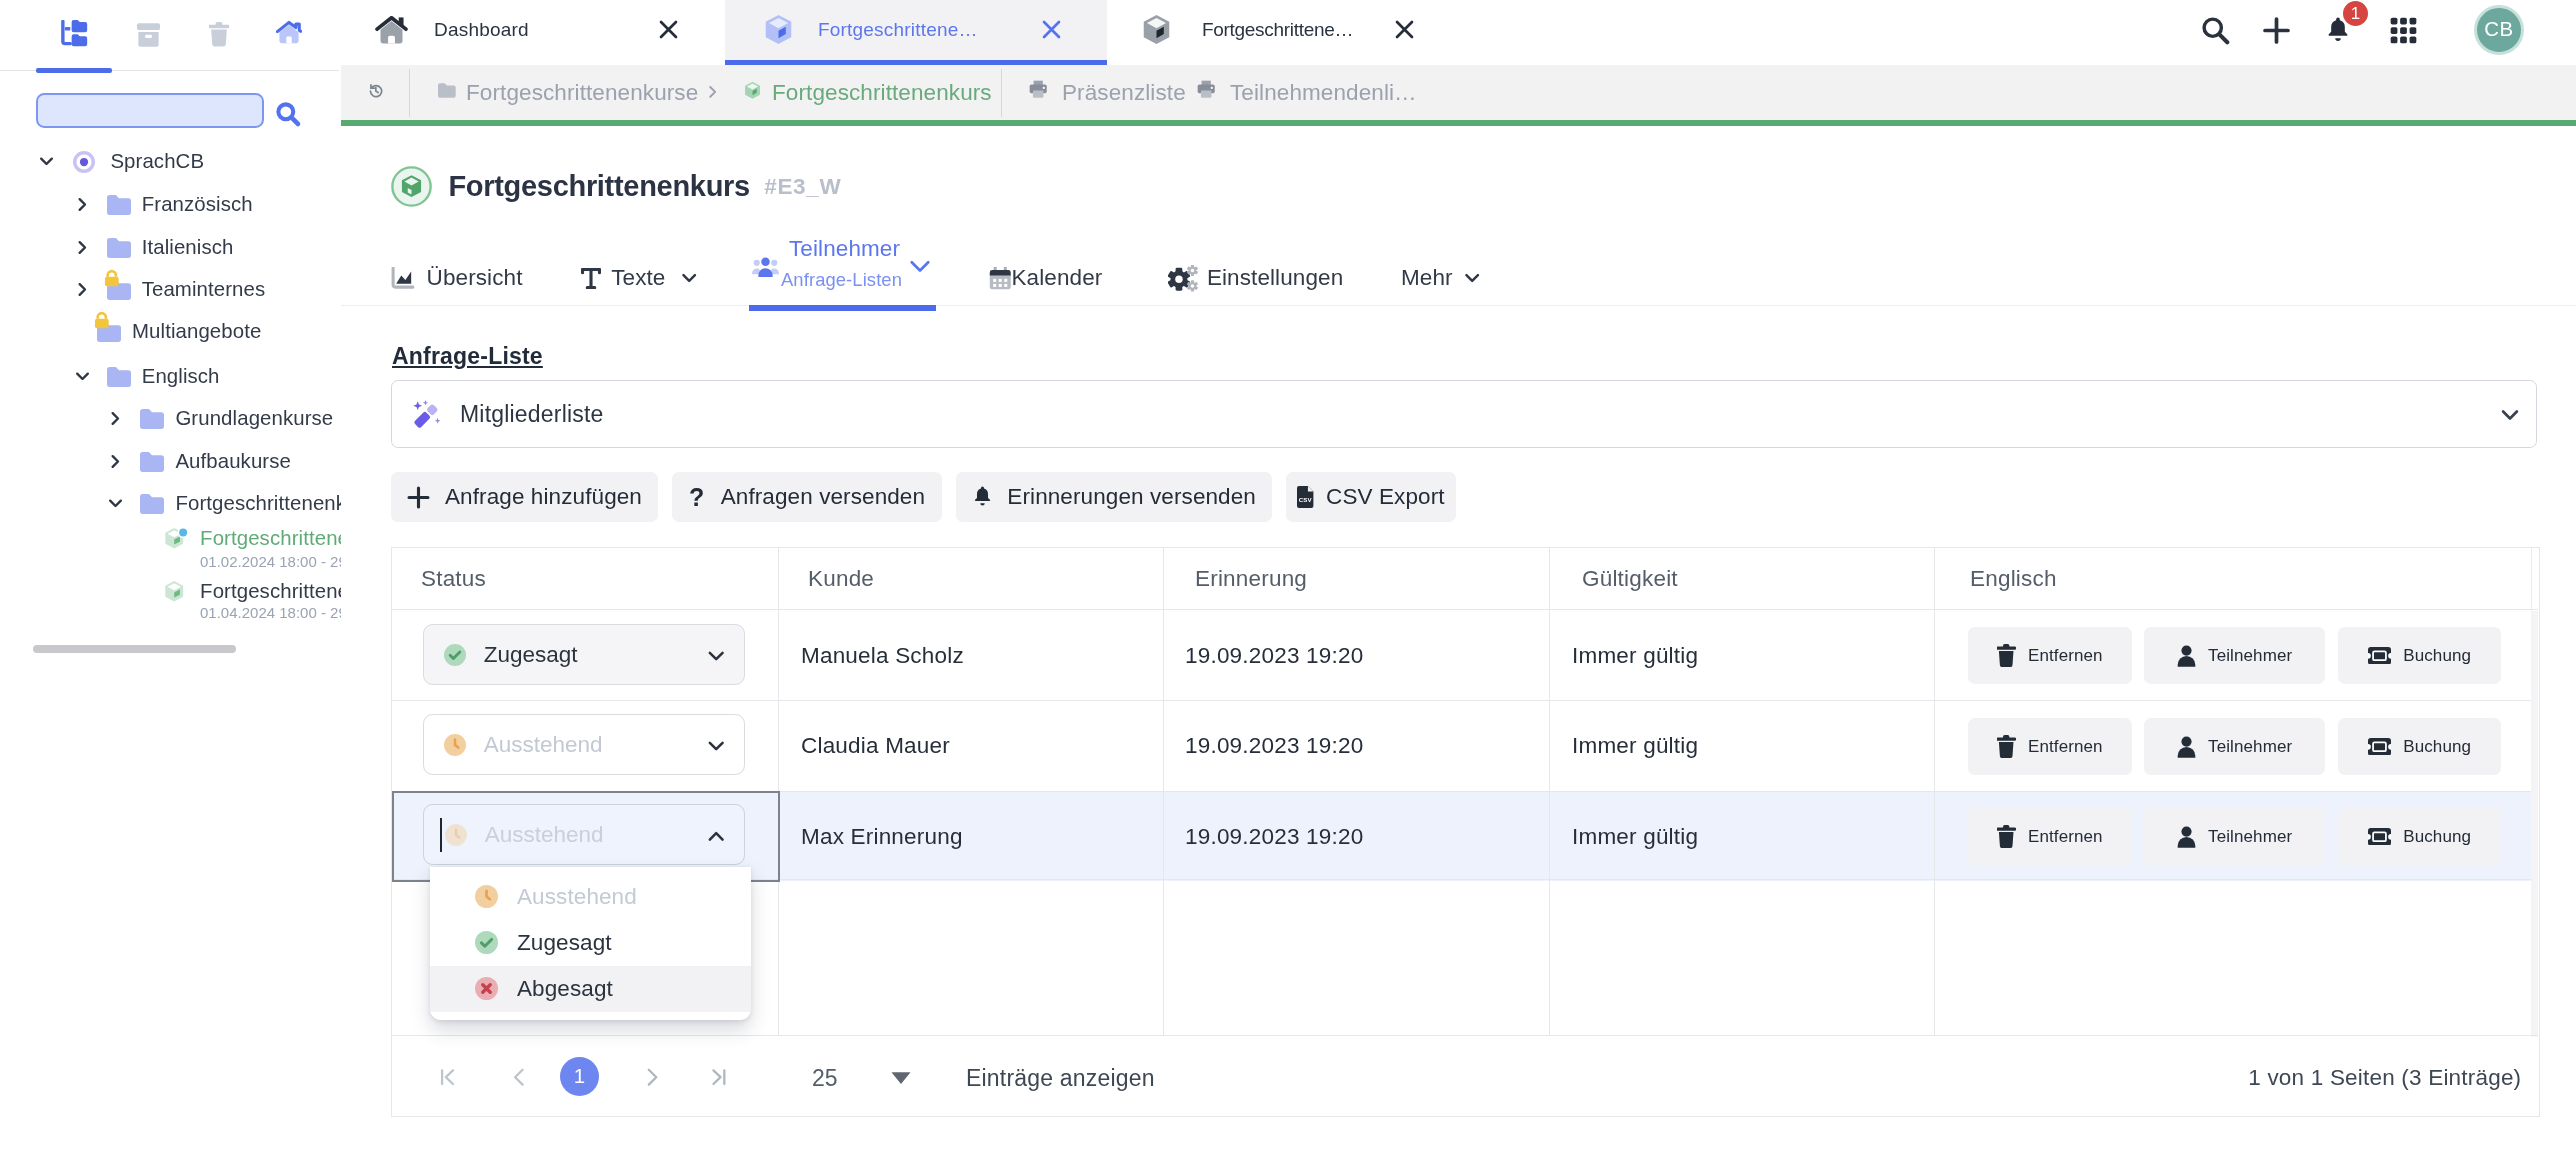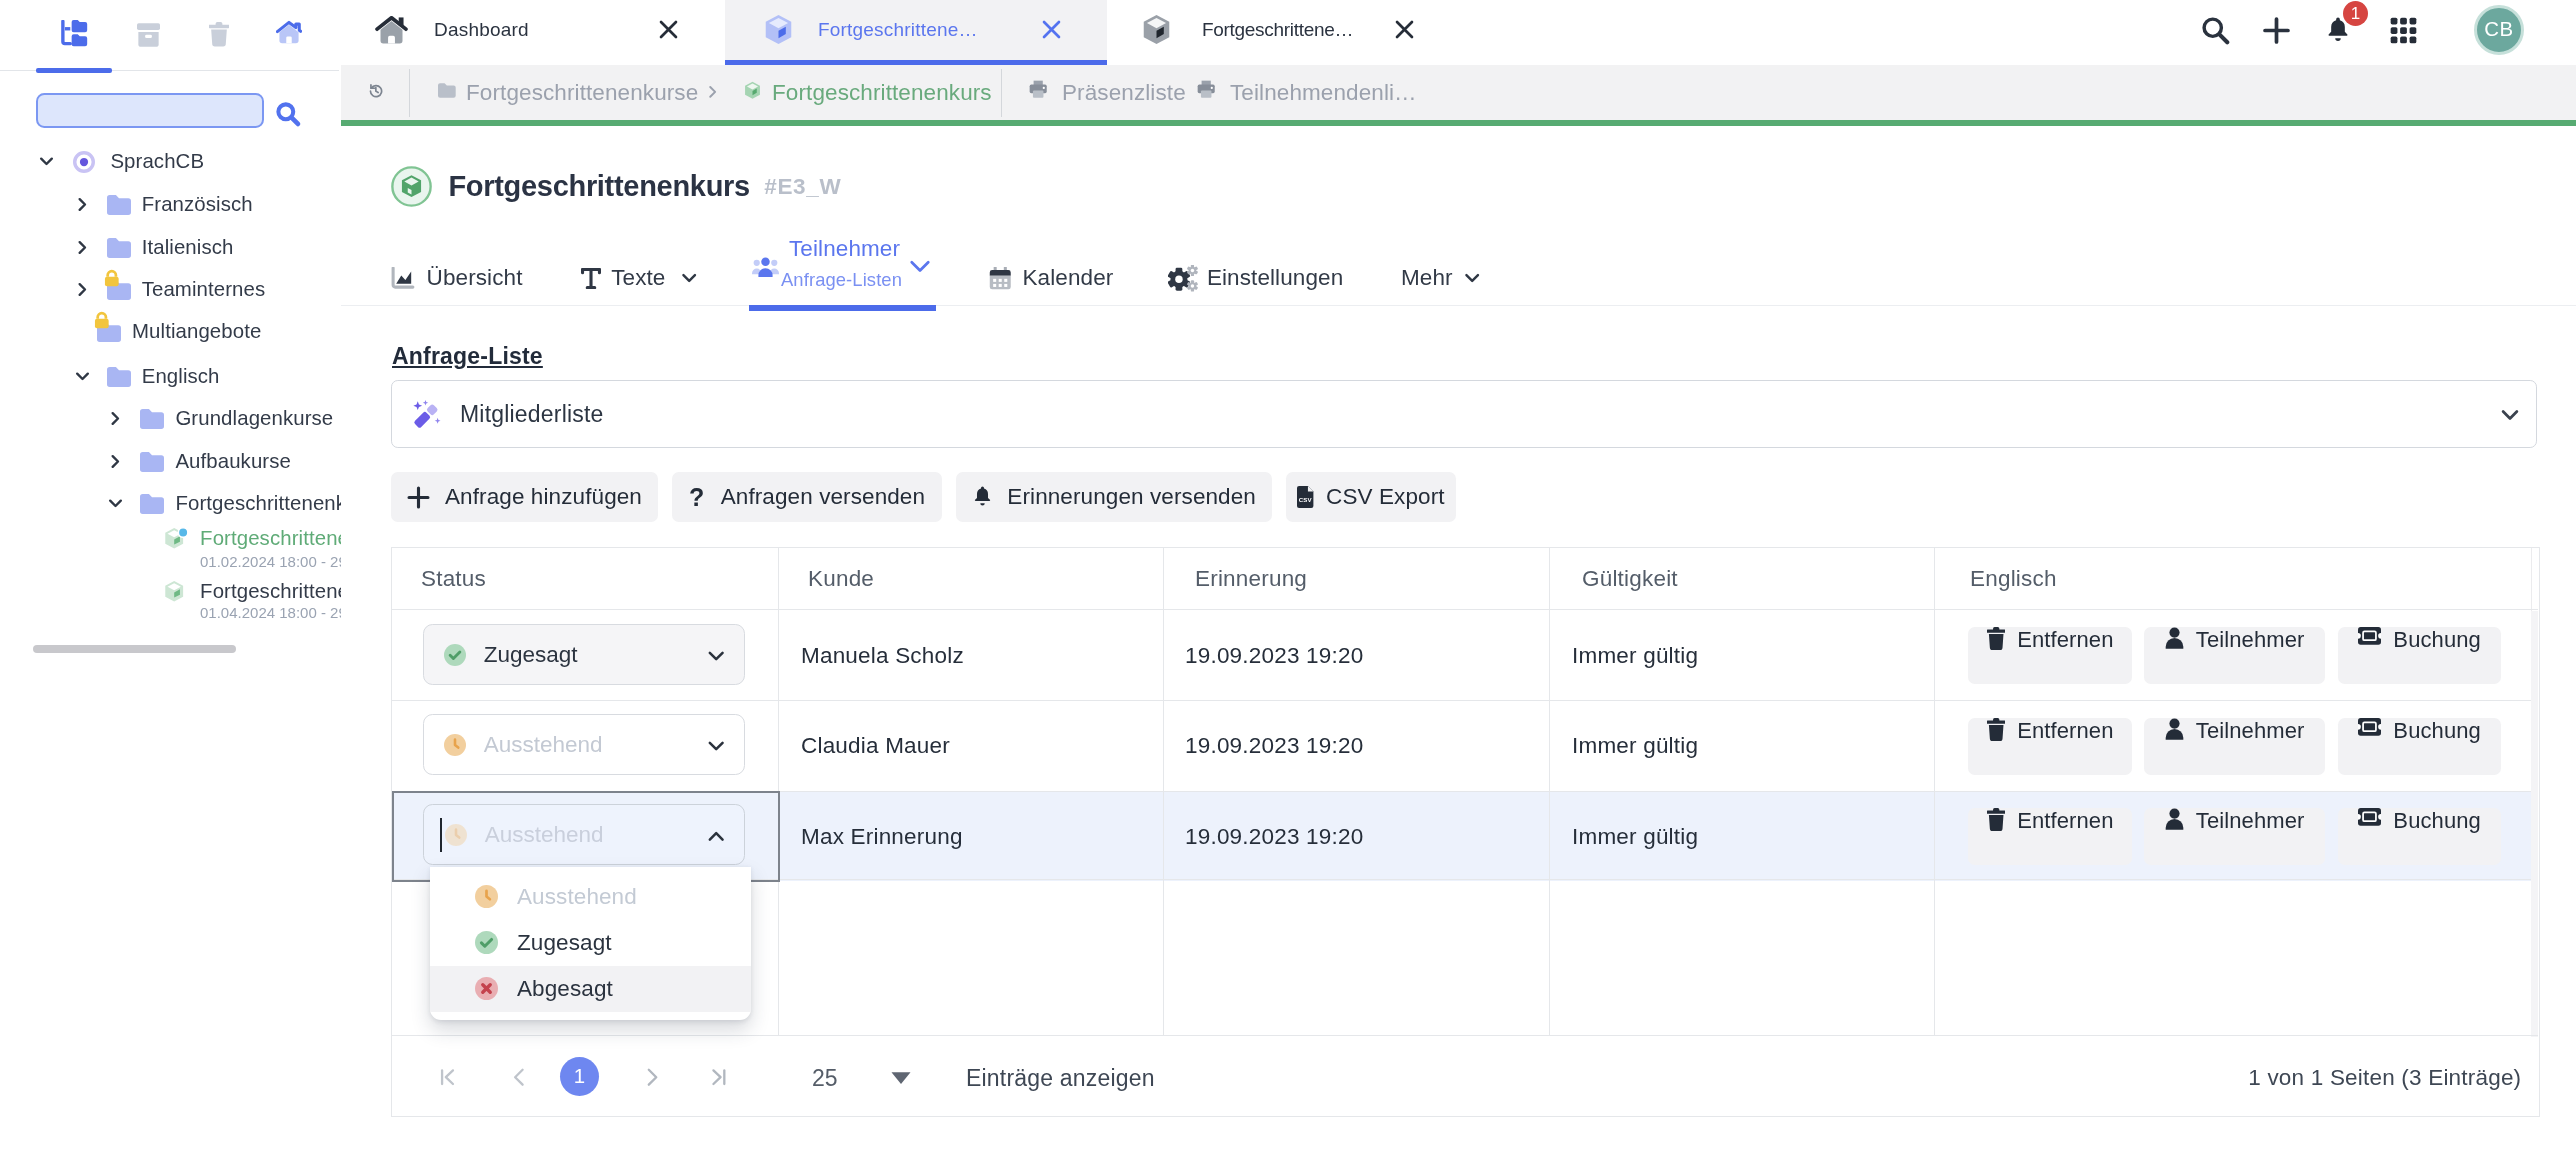--- a/index.html
+++ b/index.html
@@ -37,21 +37,21 @@
 #bigselect { position:absolute; left:50px; top:380px; width:2146px; height:68px; background:#fff; border:1.4px solid #d4d8de; border-radius:6.8px; display:flex; align-items:center; }
 .btn { position:absolute; top:472px; height:50px; background:#f2f2f4; border-radius:6.8px; display:flex; align-items:center; justify-content:center; font-size:22.5px; color:#242c38; letter-spacing:0.1px; }
 
 
 #tbl { position:absolute; left:50px; top:547px; width:2149px; height:570px; border:1.4px solid #e5e7ea; }
 .vline { position:absolute; width:1.4px; background:#e5e7ea; }
 .hline { position:absolute; height:1.4px; background:#e5e7ea; }
 .htxt { position:absolute; font-size:22.5px; color:#545d69; letter-spacing:0.2px; }
 .ctxt { position:absolute; font-size:22.5px; color:#262e3a; letter-spacing:0.2px; }
 .sel { position:absolute; left:31px; width:322px; height:61px; border:1.4px solid #d8dbe0; border-radius:9.5px; display:flex; align-items:center; }
-.abtn { position:absolute; height:57px; background:#f2f2f4; border-radius:6.8px; display:flex; align-items:flex-start; justify-content:center; font-size:22px; color:#242c38; letter-spacing:0.1px; }
+.abtn { position:absolute; height:57px; background:#f2f2f4; border-radius:6.8px; display:flex; align-items:center; justify-content:center; font-size:17px; color:#242c38; letter-spacing:0.1px; }
 #rowhl { position:absolute; left:0; top:244px; width:2139px; height:89px; background:#edf2fc; }
 #cellfocus { position:absolute; left:0px; top:243px; width:388px; height:91px; border:2.7px solid #7d838c; }
 #scrollstrip { position:absolute; left:2139px; top:63px; width:6.8px; height:426px; background:#f4f4f6; }
 #pagetext { position:absolute; font-size:22.5px; color:#3e4754; letter-spacing:0.2px; }
 
 
 #ddpanel { position:absolute; left:89px; top:867px; width:321px; height:153px; background:#fff; border-radius:0 0 11px 11px; box-shadow:0 9.5px 19px rgba(40,50,70,.18), 0 1.4px 4.1px rgba(40,50,70,.10); z-index:20; padding-top:6.8px; }
 .ddopt { height:46px; display:flex; align-items:center; font-size:22.5px; padding-left:45px; color:#2b333f; letter-spacing:0.1px; }
 .ddopt svg { margin-right:19px; }
 </style>
@@ -347,21 +347,21 @@
       <path d="M1 13h31v16.5a3.5 3.5 0 01-3.5 3.5h-24A3.5 3.5 0 011 29.5z" fill="#b7bcc3"></path>
       <g fill="#fff">
         <rect x="6" y="17.5" width="4.5" height="4.5"></rect>
           <rect x="14.2" y="17.5" width="4.5" height="4.5"></rect>
           <rect x="22.4" y="17.5" width="4.5" height="4.5"></rect>
         <rect x="6" y="25" width="4.5" height="4.5"></rect>
           <rect x="14.2" y="25" width="4.5" height="4.5"></rect>
           <rect x="22.4" y="25" width="4.5" height="4.5"></rect>
       </g>
     </svg>
-    <span style="margin-left:11px">Kalender</span>
+    <span style="">Kalender</span>
   </div>
   <div class="nav" style="left:827px">
     <svg width="30" height="27" viewBox="0 0 44 40">
       <g fill="#2f3744">
         <g transform="translate(16,21)">
           <circle r="12.5"></circle>
           <g>
               <rect x="-5" y="-17" width="10" height="9" rx="2"></rect>
             </g>
           <g transform="rotate(60)">

